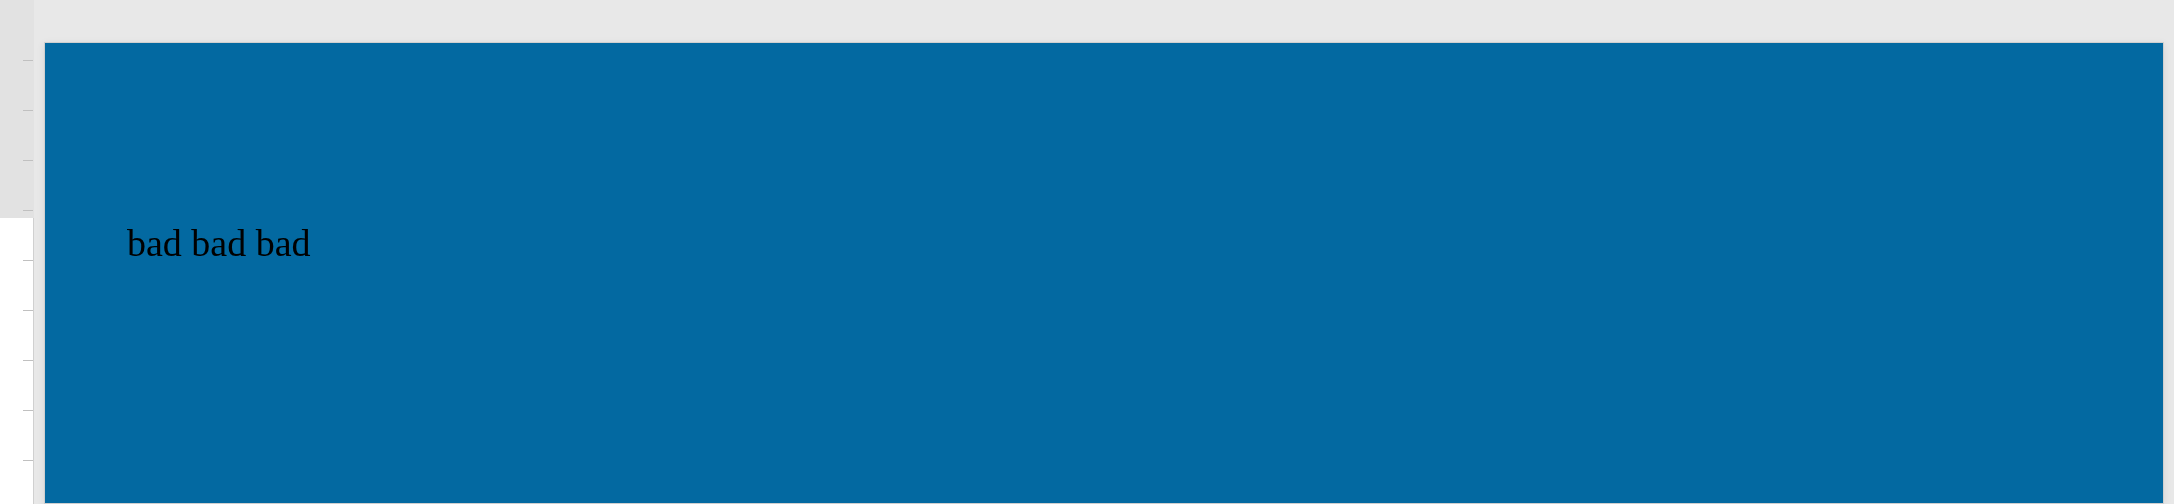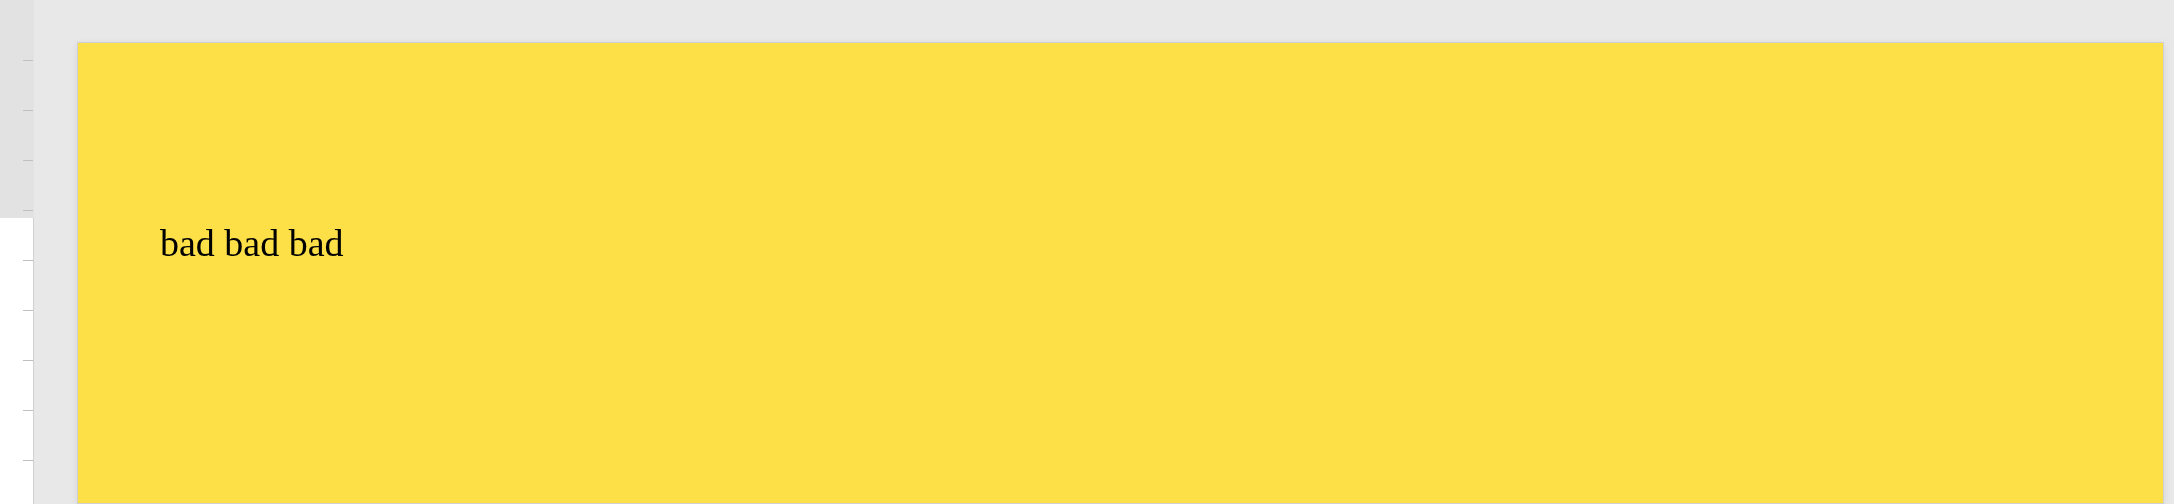--- a/index.html
+++ b/index.html
@@ -46,24 +46,23 @@
       right: 0;
       height: 42px;
       background: #e8e8e8;
     }
     .page {
       position: absolute;
       left: 44px;
       top: 42px;
       right: 10px;
       bottom: 0;
-      background: #fde047;
+      background: #0369a1;
       border: 1px solid #cfcfcf;
       box-shadow: 0 2px 8px rgba(0,0,0,0.08);
-      margin-left: 33px;
     }
     .page-content {
       position: absolute;
       left: 82px;
       top: 178px;
       font-size: 38px;
       color: #000000;
       line-height: 1.2;
       font-family: Georgia, 'Times New Roman', serif;
     }

